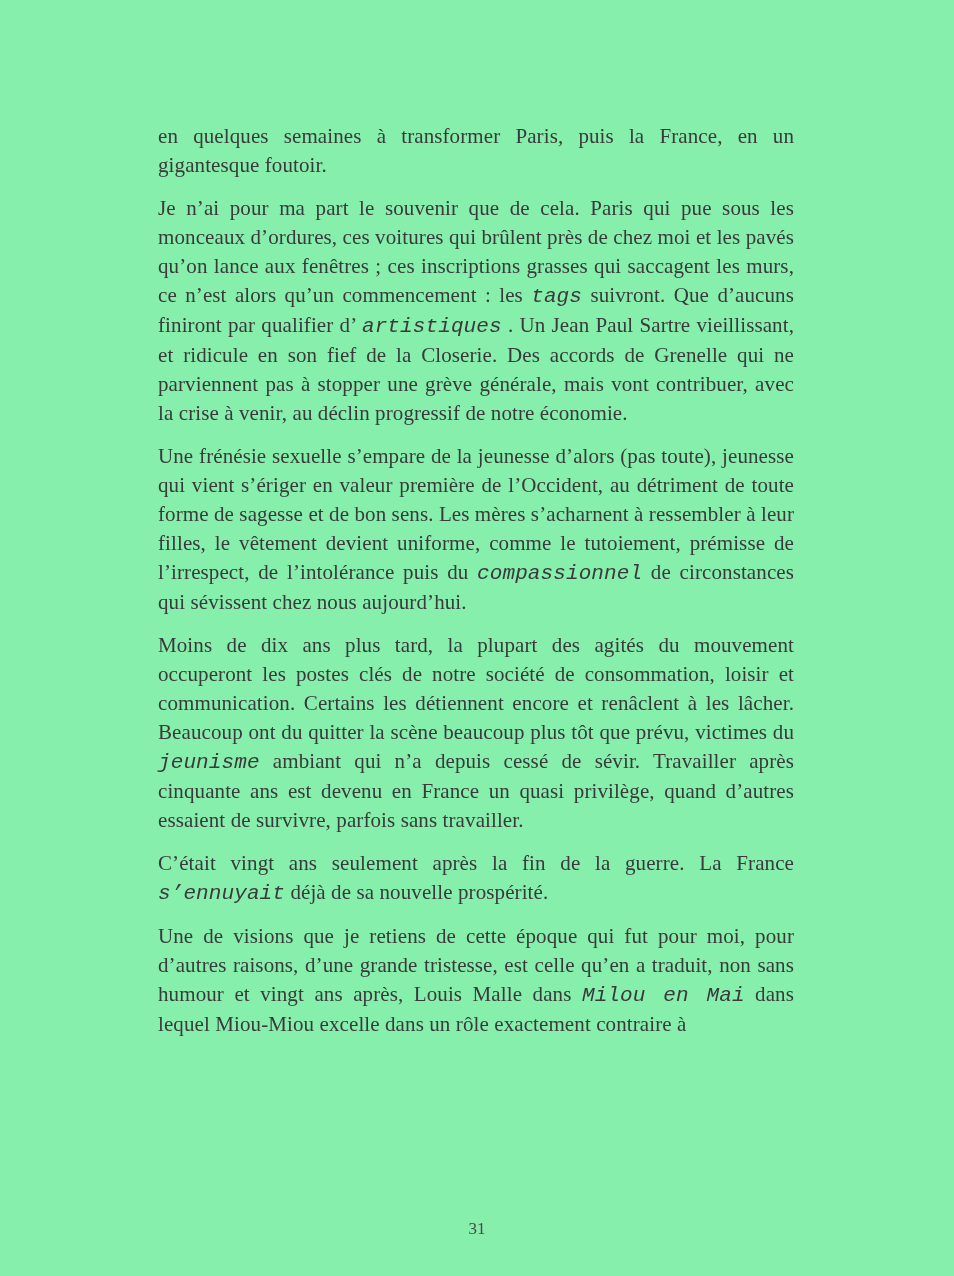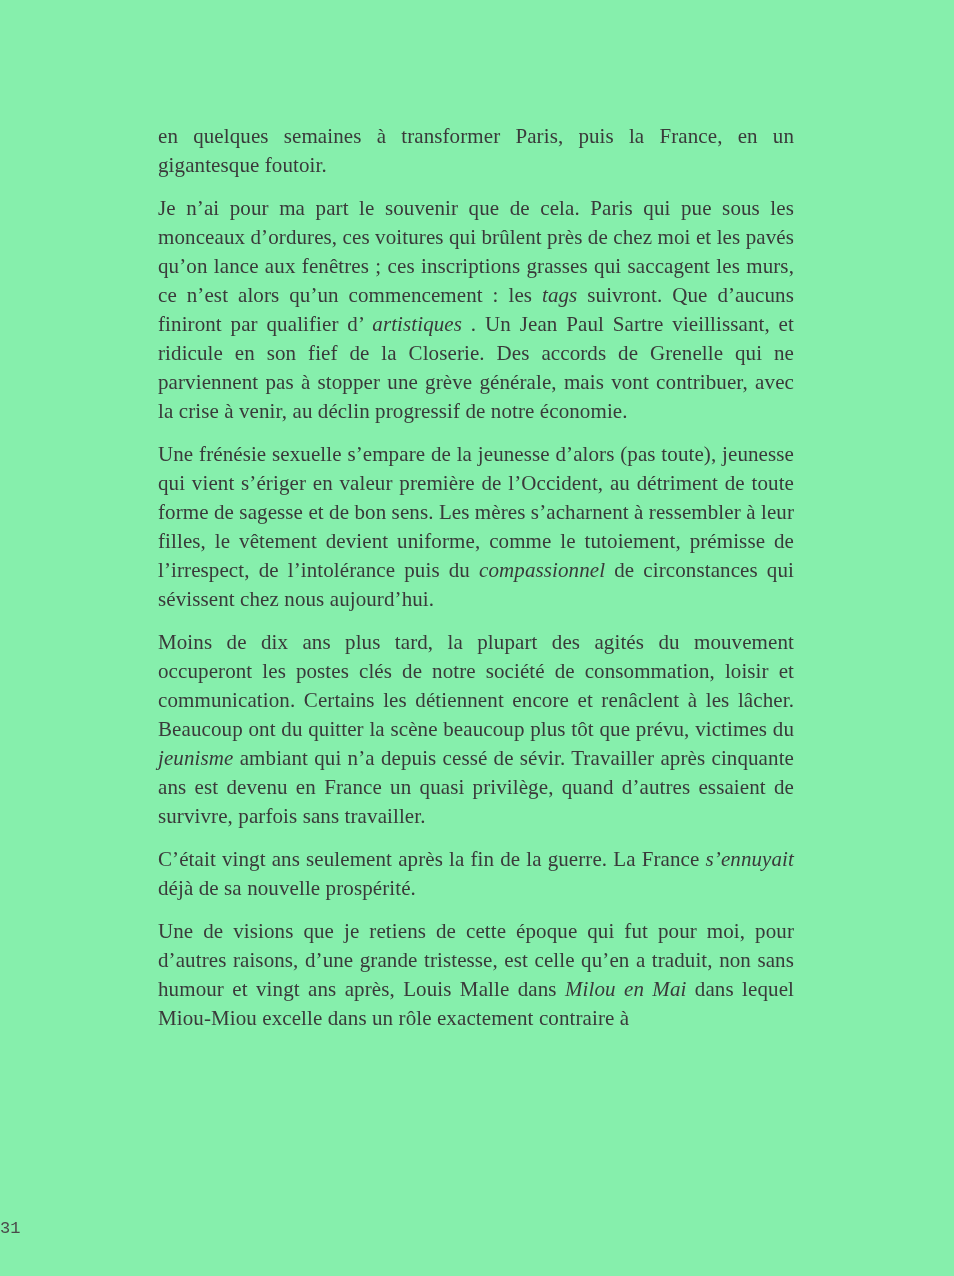--- a/index.html
+++ b/index.html
@@ -35,31 +35,31 @@
   }
   .text-block p {
     margin: 0 0 14px 0;
     padding: 0;
   }
   .text-block p:last-child {
     margin-bottom: 16px;
   }
   .run-italic {
     font-style: italic;
+    font-family: Liberation Mono, monospace;
   }
   .page-number {
     position: absolute;
     left: 0;
     top: 1219px;
     width: 954px;
-    text-align: left;
+    text-align: center;
     color: #4a4a4a;
     font-size: 17px;
     line-height: 20px;
-    font-family: Liberation Mono, monospace;
   }
 </style>
 </head>
 <body>
 
 <div class="page">
   <div class="text-block">
       <p><span>en quelques semaines à transformer Paris, puis la France, en un gigantesque foutoir.</span></p>
       <p><span>Je n’ai pour ma part le souvenir que de cela. Paris qui pue sous les monceaux d’ordures, ces voitures qui brûlent près de chez moi et les pavés qu’on lance aux fenêtres ; ces inscriptions grasses qui saccagent les murs, ce n’est alors qu’un commencement : les </span><span class="run-italic">tags</span><span> suivront. Que d’aucuns finiront par qualifier d’ </span><span class="run-italic">artistiques</span><span> . Un Jean Paul Sartre vieillissant, et ridicule en son fief de la Closerie. Des accords de Grenelle qui ne parviennent pas à stopper une grève générale, mais vont contribuer, avec la crise à venir, au déclin progressif de notre économie.</span></p>
       <p><span>Une frénésie sexuelle s’empare de la jeunesse d’alors (pas toute), jeunesse qui vient s’ériger en valeur première de l’Occident, au détriment de toute forme de sagesse et de bon sens. Les mères s’acharnent à ressembler à leur filles, le vêtement devient uniforme, comme le tutoiement, prémisse de l’irrespect, de l’intolérance puis du </span><span class="run-italic">compassionnel</span><span> de circonstances qui sévissent chez nous aujourd’hui.</span></p>

